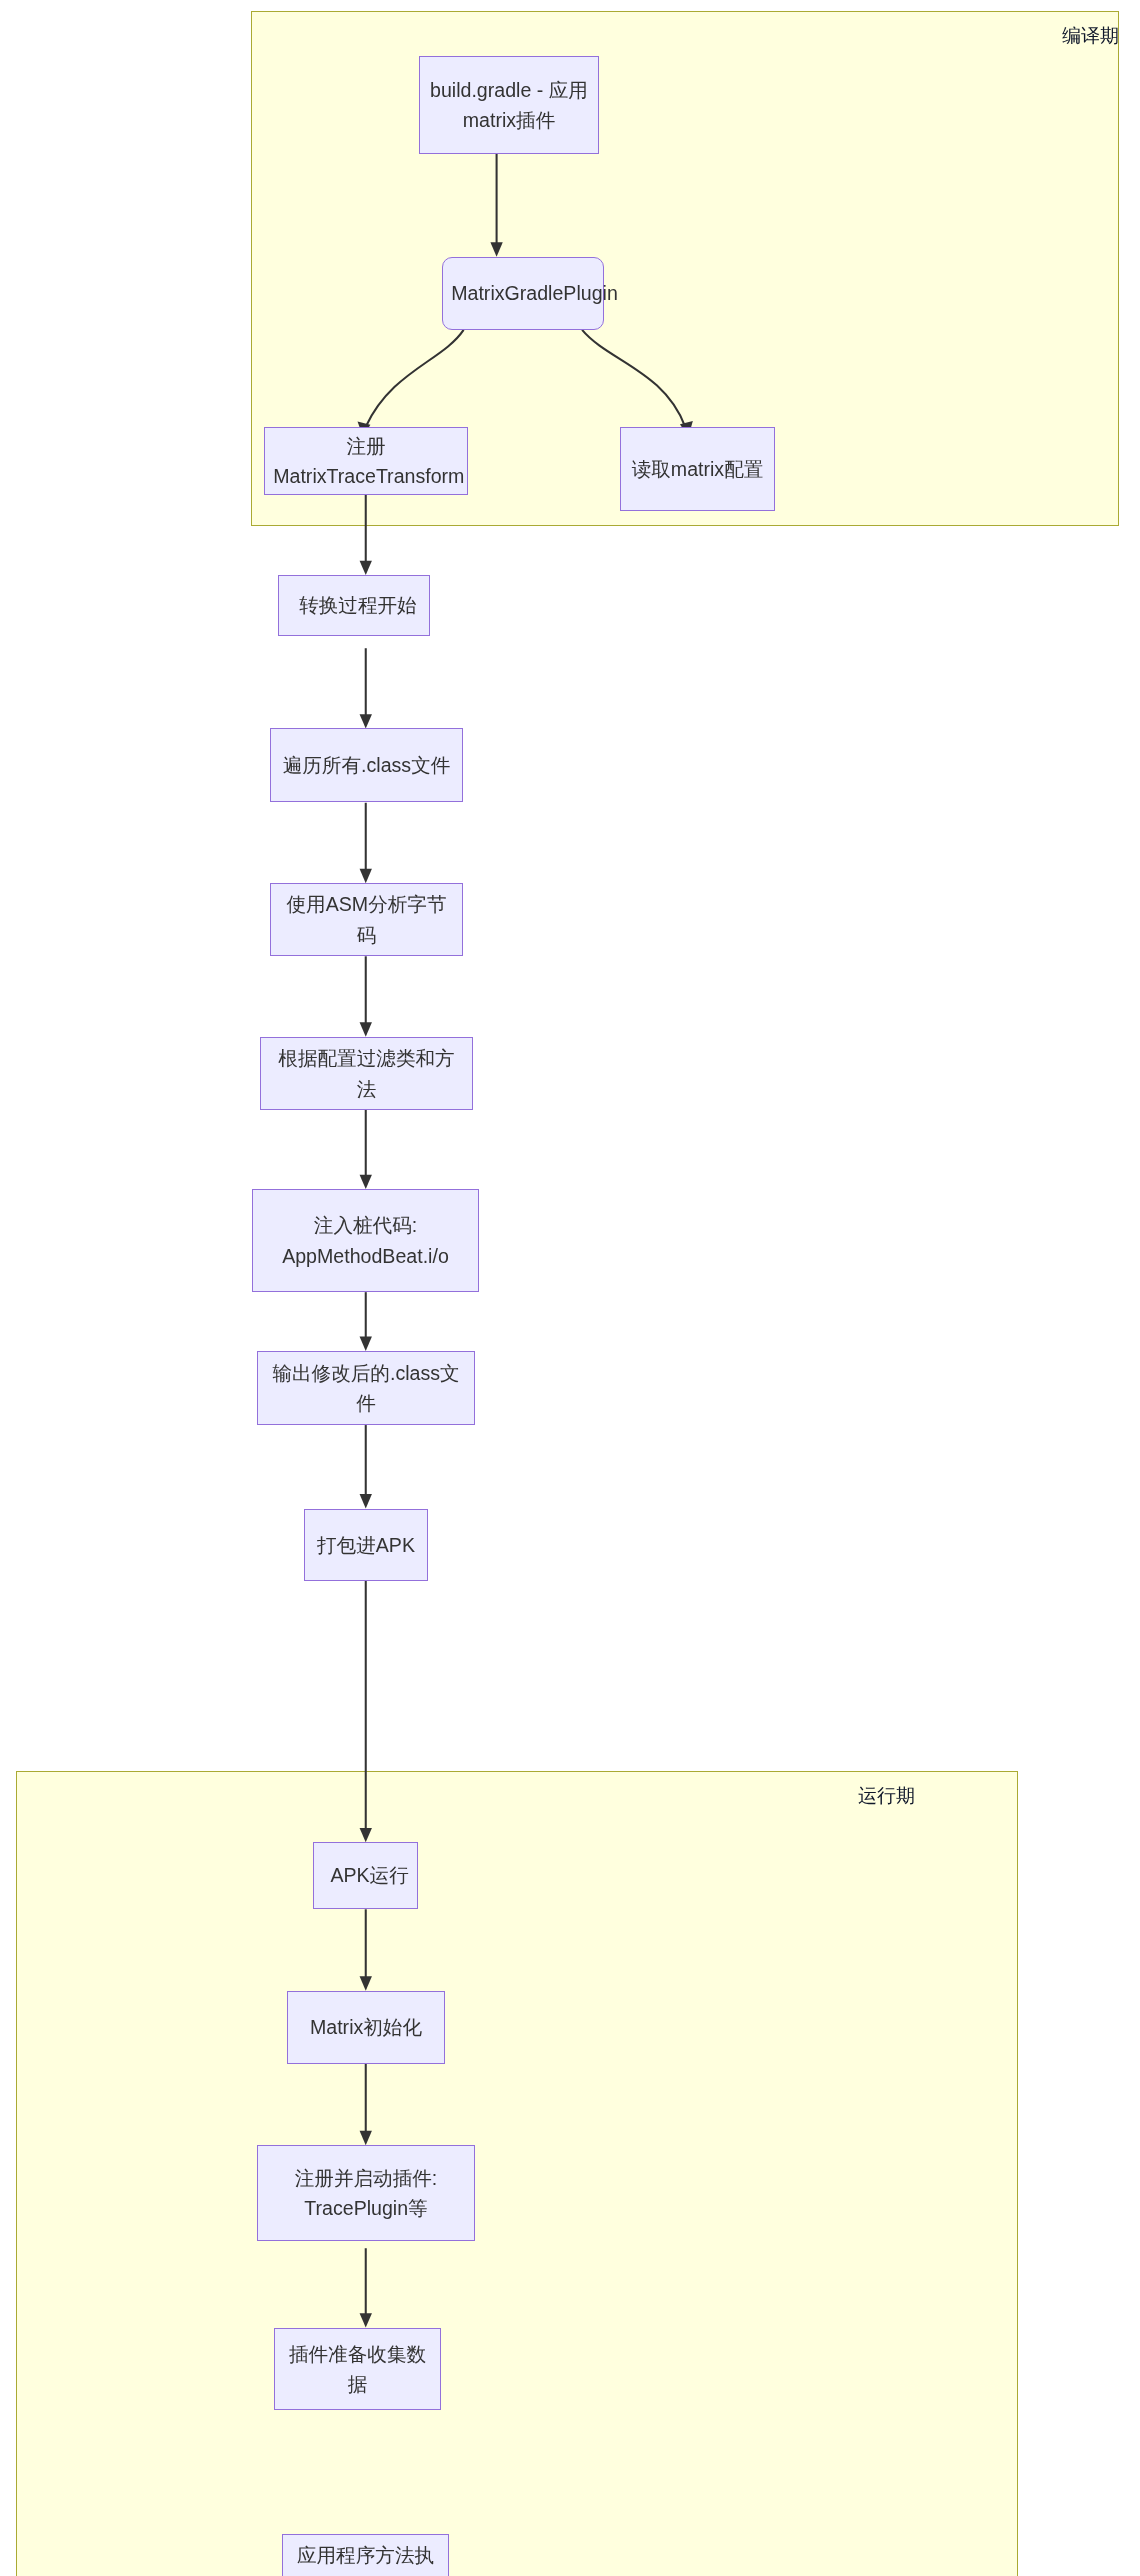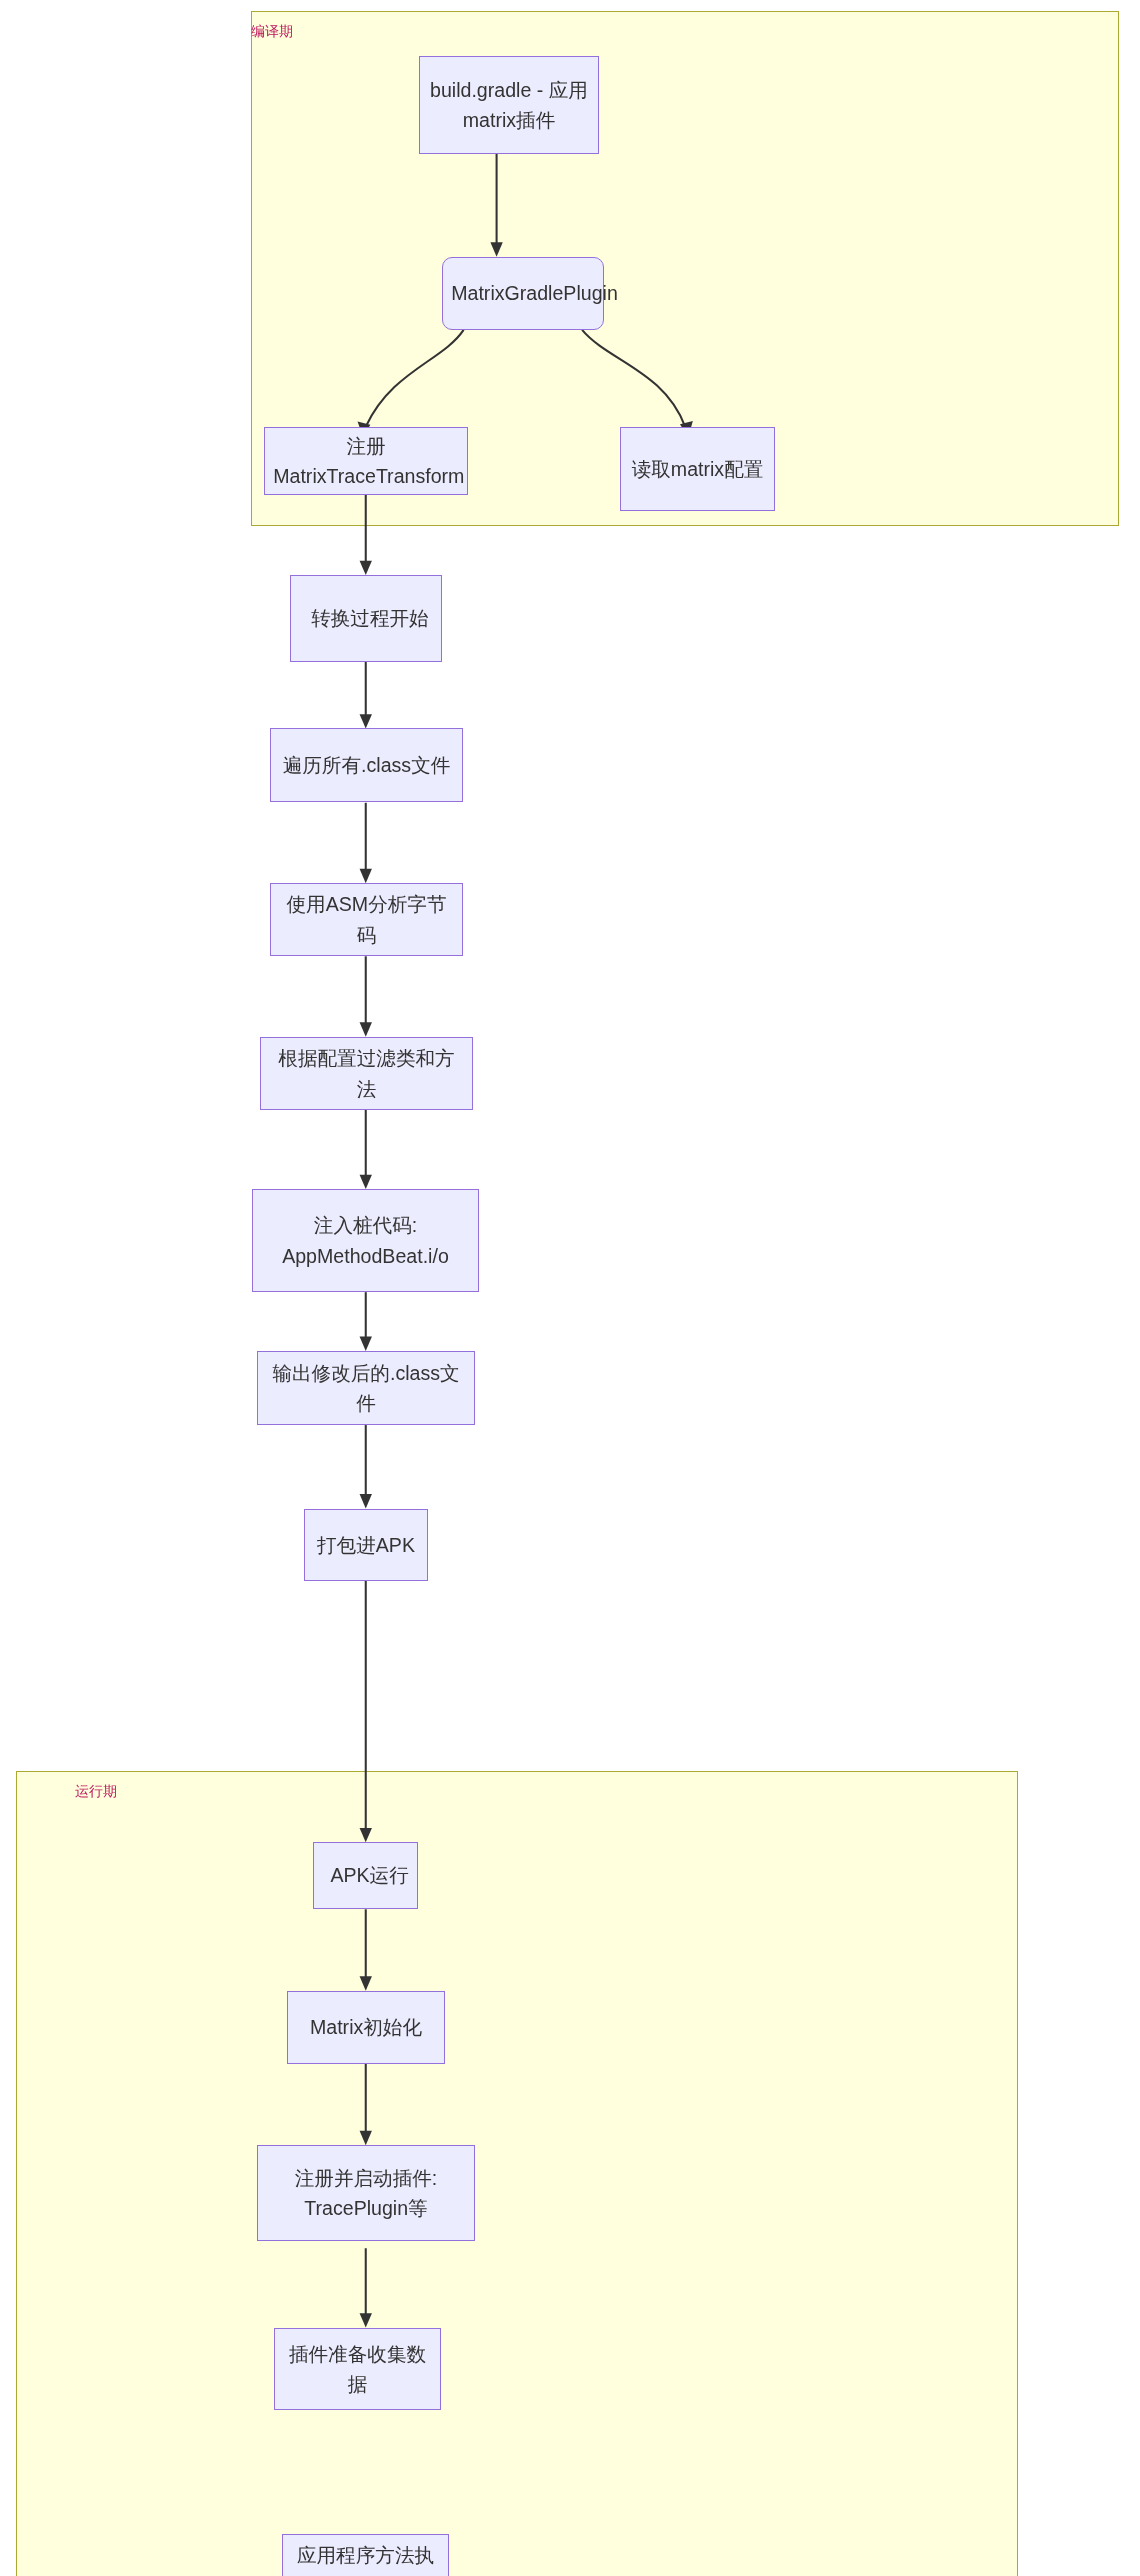--- a/index.html
+++ b/index.html
@@ -1,20 +1,20 @@
 <!DOCTYPE html>
 <html style="font-size:8.2px"><head>
 <meta charset="utf-8">
 <style>
   html,body{margin:0;padding:0;background:#ffffff;}
   body{font-family:"Liberation Sans","DejaVu Sans",sans-serif;}
   #canvas{position:relative;width:1140px;height:3663px;background:#ffffff;overflow:hidden;}
 
   .subgraph{position:absolute;background:#ffffde;border:1.5px solid #aaaa33;box-sizing:border-box;}
-  .subgraph-title{position:absolute;left:0;right:0;text-align:left;font-size:14px;color:#be185d;
+  .subgraph-title{position:absolute;left:0;right:0;text-align:right;font-size:19px;color:#0f172a;
      font-family:"Liberation Sans","DejaVu Sans",sans-serif;white-space:nowrap;}
 
   .node{position:absolute;background:#ececff;border:1.5px solid #9370db;box-sizing:border-box;
      display:flex;align-items:center;justify-content:center;text-align:center;
      font-size:19.6px;line-height:1.55;color:#333333;
      font-family:"Liberation Sans","DejaVu Sans",sans-serif;padding:3.1px 8.2px;}
   .node span{display:block;width:100%;}
 
   svg.edges{position:absolute;left:0;top:0;width:1140px;height:3663px;pointer-events:none;overflow:visible;}
   .edge{fill:none;stroke:#333333;stroke-width:4;}
@@ -112,21 +112,21 @@
   </div>
 
   <div class="node" style="left:264px;top:427px;width:204px;height:68px;">
     <span>注册MatrixTraceTransform</span>
   </div>
 
   <div class="node" style="left:620px;top:427px;width:155px;height:84px;">
     <span>读取matrix配置</span>
   </div>
 
-  <div class="node" style="left:290px;top:575px;width:152px;height:87px;padding-left:16px;">
+  <div class="node" style="left:278px;top:575px;width:152px;height:61px;padding-left:16px;">
     <span>转换过程开始</span>
   </div>
 
   <div class="node" style="left:270px;top:728px;width:193px;height:74px;">
     <span>遍历所有.class文件</span>
   </div>
 
   <div class="node" style="left:270px;top:883px;width:193px;height:73px;">
     <span>使用ASM分析字节码</span>
   </div>

